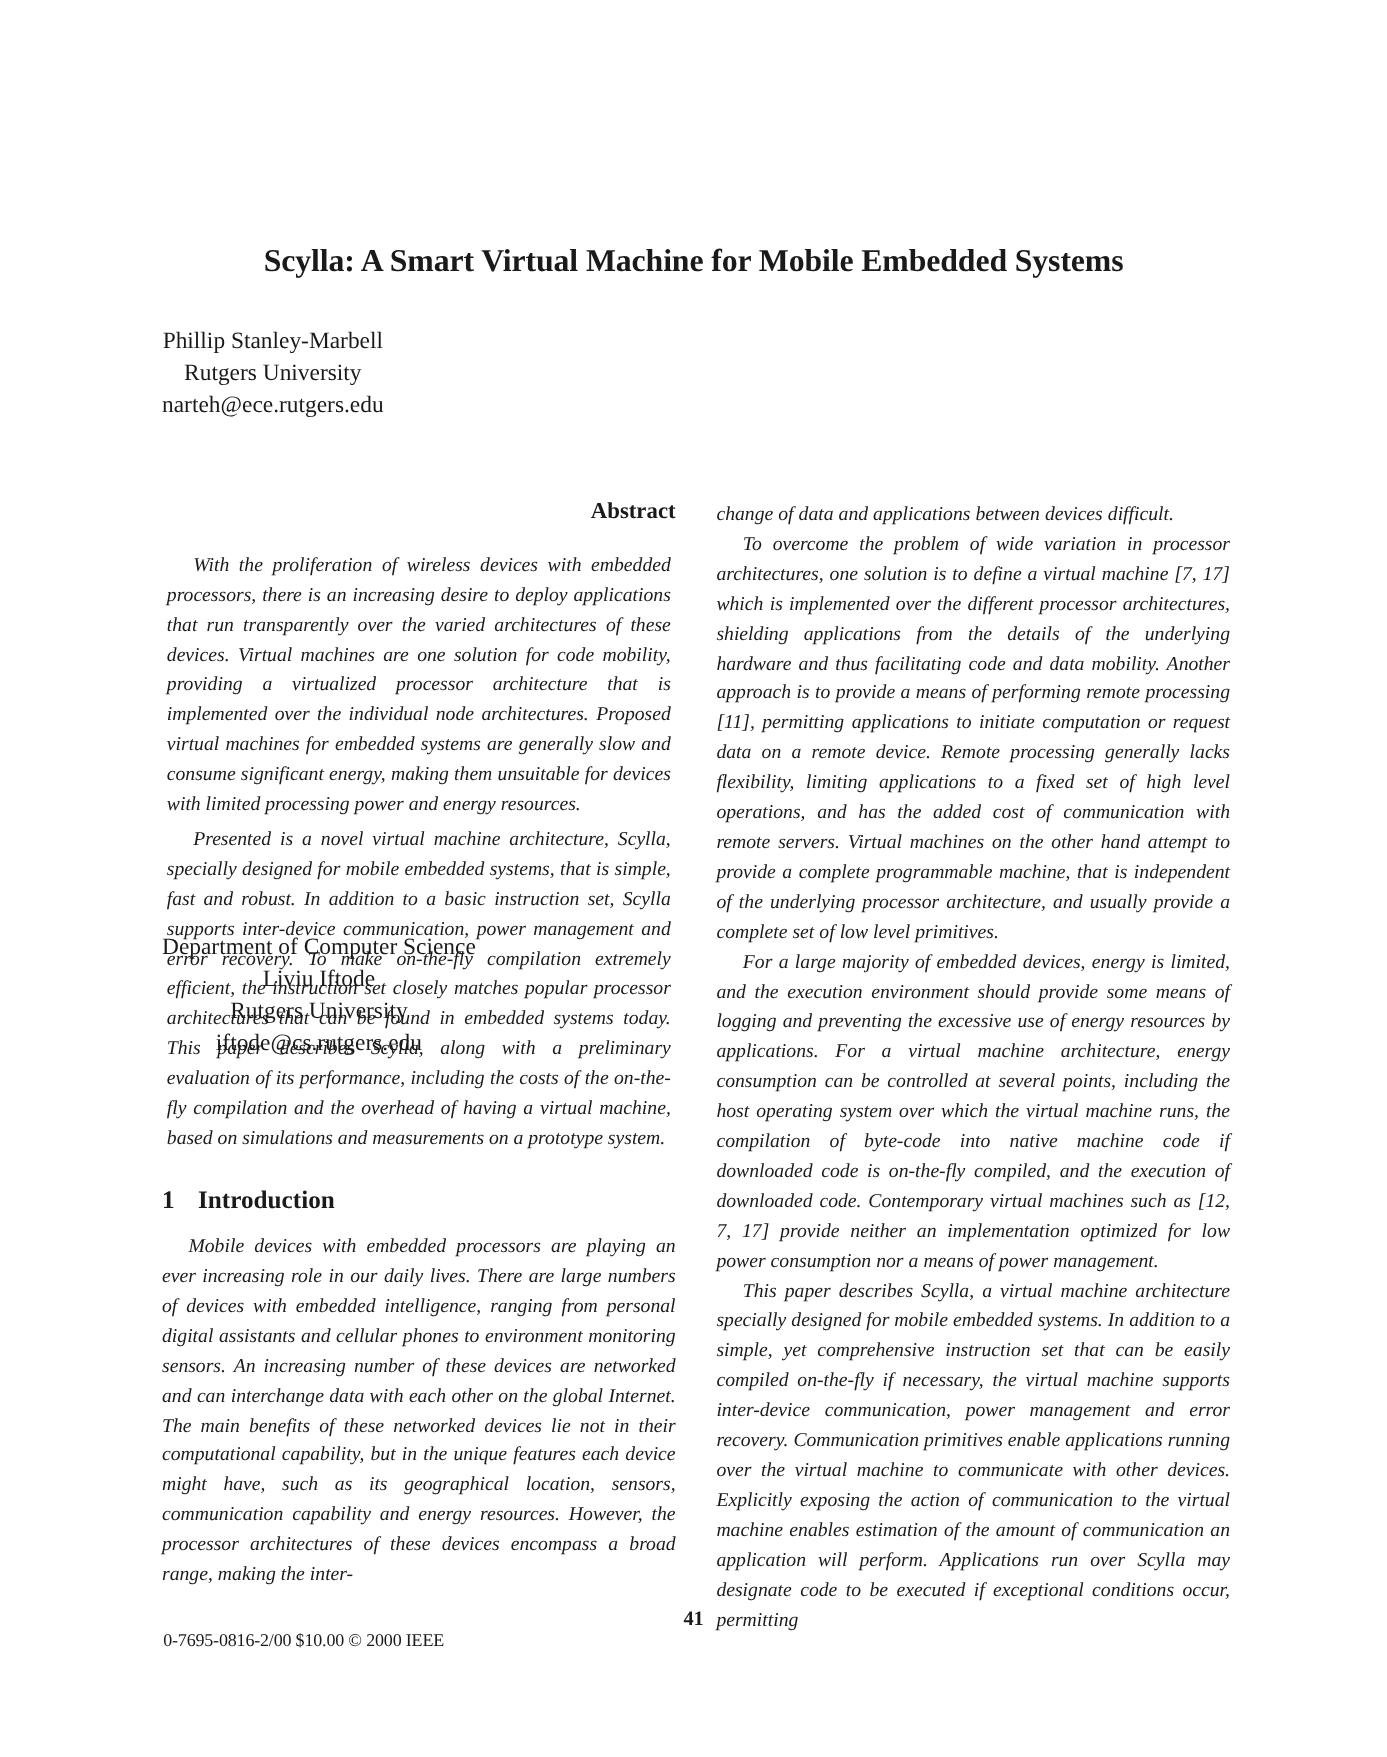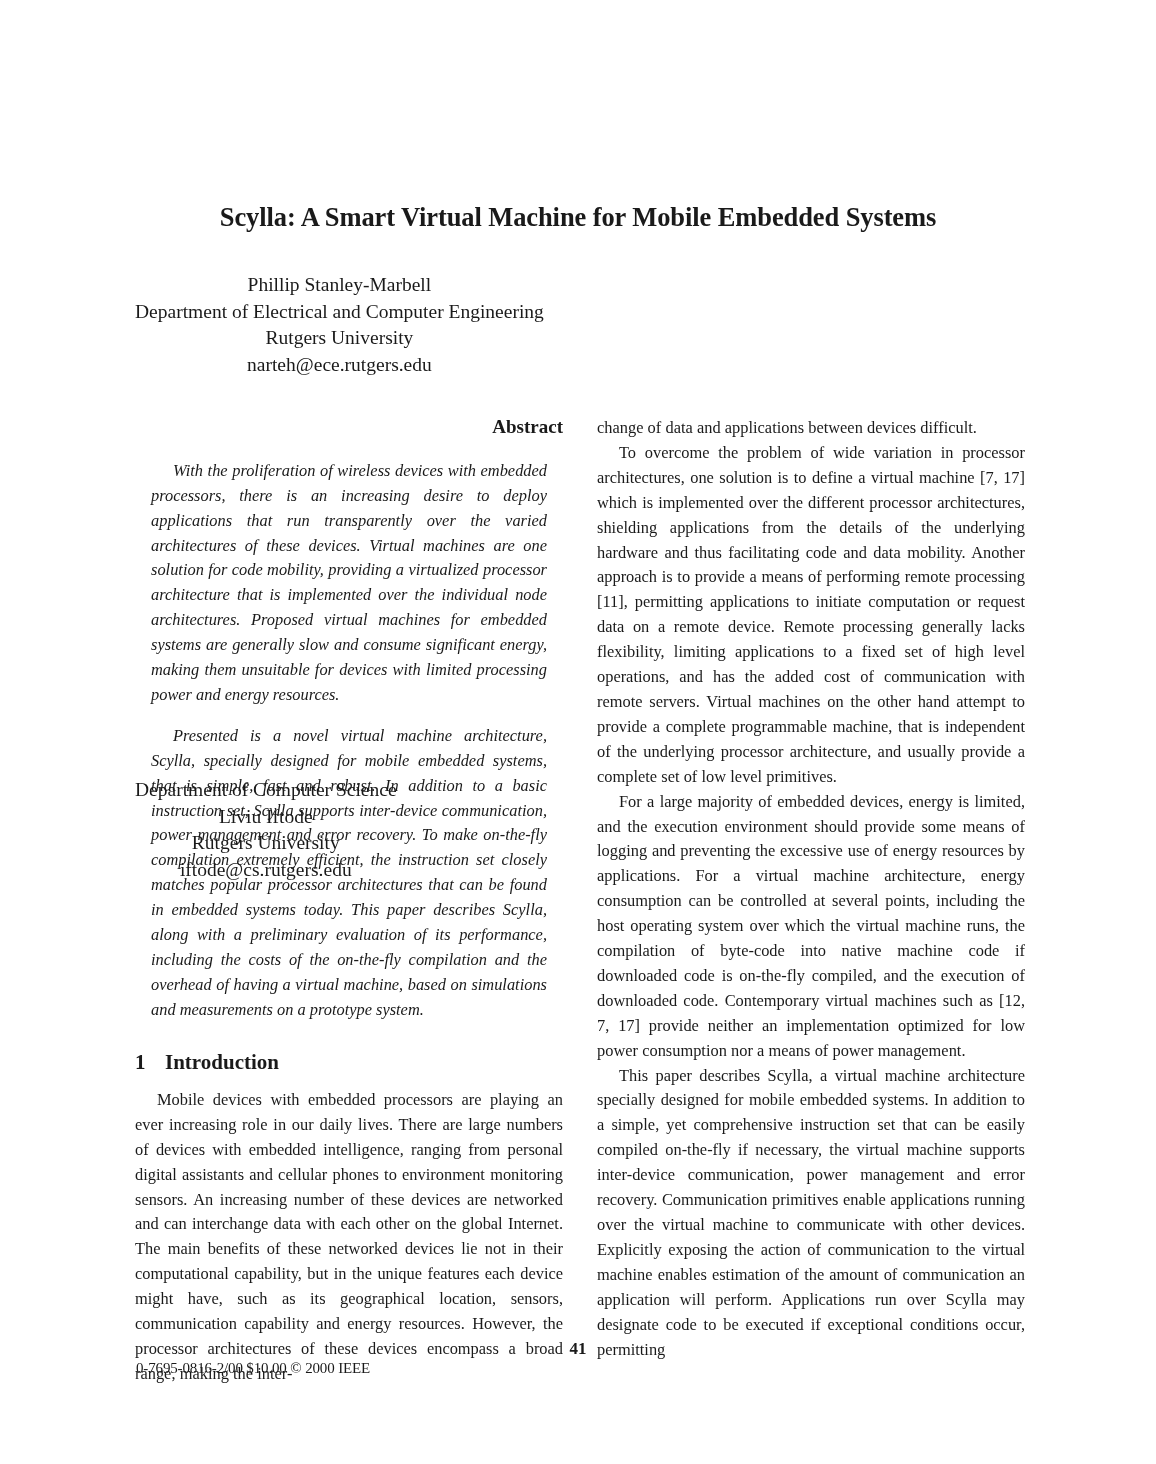--- a/index.html
+++ b/index.html
@@ -93,24 +93,25 @@
 
   p.body {
     margin: 0;
     font-size: 16.4px;
     line-height: 24.9px;
     text-align: justify;
     text-indent: 22px;
     hyphens: auto;
     -webkit-hyphens: auto;
     word-spacing: 0.1px;
+    font-style: italic;
   }
   p.body.noindent { text-indent: 0; }
   p.abs {
-    margin: 16px;
+    margin: 4px;
     font-size: 16.4px;
     line-height: 24.9px;
     text-align: justify;
     text-indent: 22px;
     font-style: italic;
     hyphens: auto;
     -webkit-hyphens: auto;
   }
 
   
@@ -135,21 +136,20 @@
 </head>
 <body>
 
 <div class="page">
 
   <div class="title">Scylla: A Smart Virtual Machine for Mobile Embedded Systems</div>
 
   <div class="authors">
     <div class="author-block left">
       <span class="author-line">Phillip Stanley-Marbell</span>
-      <span class="author-line">Department of Electrical and Computer Engineering</span>
       <span class="author-line">Rutgers University</span>
       <span class="author-line">narteh@ece.rutgers.edu</span>
     </div>
     <div class="author-block right">
       <span class="author-line">Department of Computer Science</span>
       <span class="author-line">Liviu Iftode</span>
       <span class="author-line">Rutgers University</span>
       <span class="author-line">iftode@cs.rutgers.edu</span>
     </div>
   </div>

